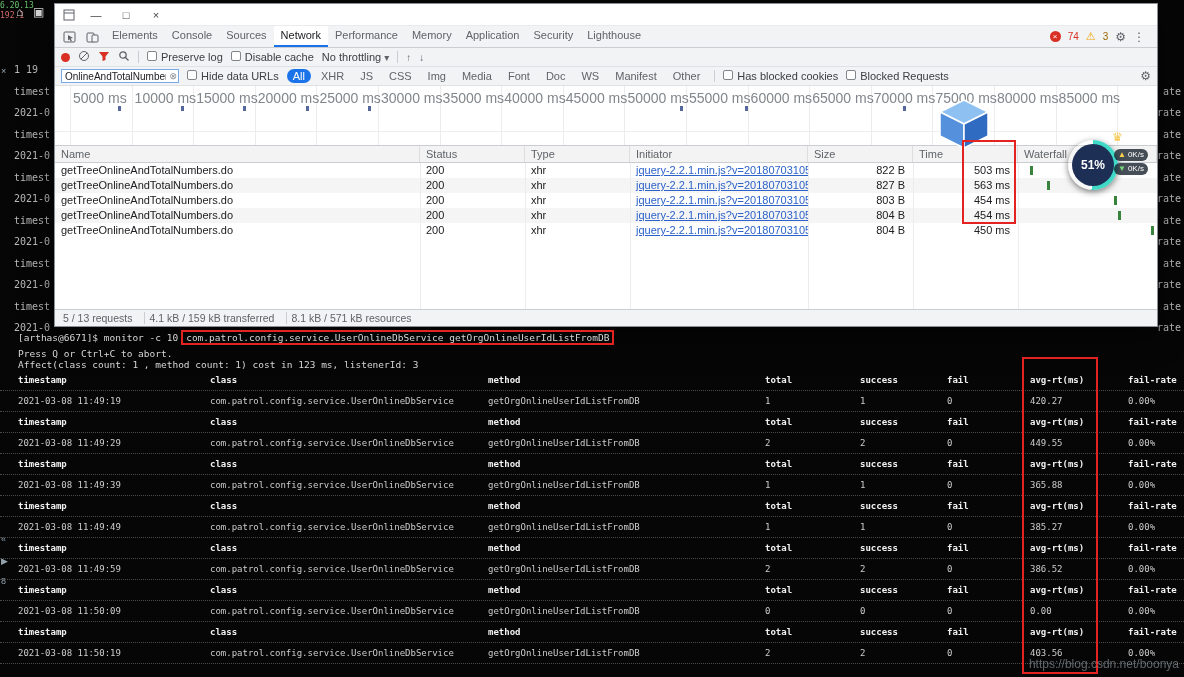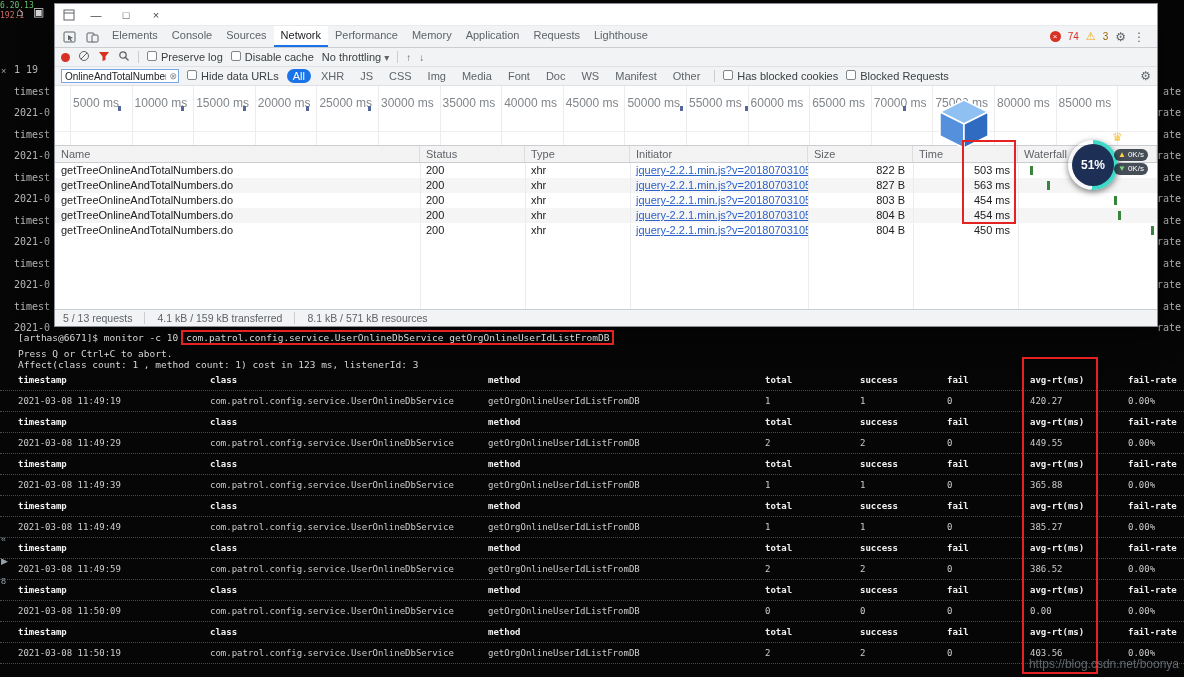--- a/index.html
+++ b/index.html
@@ -41,40 +41,40 @@
 
   .filter-box{position:relative;display:flex;align-items:center}
   .filter-box input{width:118px;height:14px;border:1px solid #7aa7e8;font-size:10px;font-family:"Liberation Sans",sans-serif;padding:0 12px 0 3px;color:#202124;outline:none}
   .clear-x{position:absolute;right:2px;font-size:9px;color:#80868b}
   .pills{display:flex;align-items:center;gap:4px}
   .pill{padding:0 6px;border-radius:8px;color:#5f6368;line-height:14px}
   .pill.active{background:var(--accent-blue,#1a73e8);color:#fff}
   .gear-right{margin-left:auto}
 
   .overview{flex:0 0 60px;position:relative;background:#fff;border-bottom:1px solid #cacdd1;background-image:repeating-linear-gradient(90deg,#ececec 0 1px,transparent 1px 61.6px);background-position:15px 0}
-  .tl-label{position:absolute;top:10px;font-size:12px;color:#80868b;white-space:nowrap}
+  .tl-label{position:absolute;top:4px;font-size:14px;color:#80868b;white-space:nowrap}
   .ov-mark{position:absolute;top:20px;width:3px;height:5px;background:#55679b}
   .overview::after{content:"";position:absolute;left:0;right:0;top:45px;height:1px;background:#ededed}
 
   .net-header{flex:0 0 17px;display:flex;background:#f3f3f3;border-bottom:1px solid #cacdd1;color:#5f6368}
   .ncell{line-height:15px;overflow:hidden;white-space:nowrap;padding-left:6px}
   .hcell{line-height:16px;border-right:1px solid #ddd}
   .col-name{width:365px}.col-status{width:105px}.col-type{width:105px}.col-init{width:178px}.col-size{width:105px}.col-time{width:105px}.col-wf{flex:1;position:relative}
   .num{text-align:right;padding-right:8px}
   .net-body{flex:1;position:relative;background:#fff}
   .net-row{height:15px;display:flex;color:#202124;font-size:11px}
   .net-row:nth-child(even){background:#f5f5f5}
   .init-link{color:var(--link-blue,#2c62c9);text-decoration:underline}
   .wf-tick{position:absolute;top:3px;width:3px;height:9px;background:var(--waterfall-green,#38843c)}
   .vsep{position:absolute;top:0;bottom:0;width:1px;background:#ececec}
   .time-box{position:absolute;left:907px;top:-23px;width:54px;height:84px;border:2px solid var(--highlight-red,#e52222);z-index:3}
 
   .statusbar{flex:0 0 17px;display:flex;align-items:center;background:#f1f3f4;border-top:1px solid #cacdd1;color:#5f6368;font-size:10.5px;padding:0 8px}
   .sb-item{padding-right:12px}
-  .sb-item + .sb-item{border-left:1px solid #cacdd1;padding-left:12px}
+  .sb-item + .sb-item{border-left:1px solid #cacdd1;padding-left:4px}
 
   
   .terminal{position:absolute;left:0;top:330px;width:1184px;height:347px;font-family:"DejaVu Sans Mono",monospace;font-size:9px;color:#d6d6d6}
   .t-line{position:absolute;left:18px;white-space:nowrap;font-size:9.5px}
   .cmd-box{border:2px solid var(--highlight-red,#e52222);padding:0 3px;margin-left:3px}
   .arthas{position:absolute;left:0;top:40px;right:0}
   .a-row{display:grid;grid-template-columns:192px 278px 277px 95px 87px 83px 98px 1fr;padding-left:18px;height:21px;line-height:20px;border-bottom:1px dotted #4a4a4a;white-space:nowrap}
   .a-row span{overflow:hidden}
   .a-head{font-weight:bold;color:#f1f1f1}
   .a-data{color:#cccccc}
@@ -155,21 +155,21 @@
         </svg>
     </span>
     <div class="tabs">
         <div class="tab">Elements</div>
         <div class="tab">Console</div>
         <div class="tab">Sources</div>
         <div class="tab active">Network</div>
         <div class="tab">Performance</div>
         <div class="tab">Memory</div>
         <div class="tab">Application</div>
-        <div class="tab">Requests</div>
+        <div class="tab">Security</div>
         <div class="tab">Lighthouse</div>
       </div>
     <div class="tab-right">
       <span class="err-dot">×</span>
       <span class="err-count">74</span>
       <span class="warn-tri">⚠</span>
       <span class="warn-count">3</span>
       <span class="gray-glyph">⚙</span>
       <span class="gray-glyph">⋮</span>
     </div>

